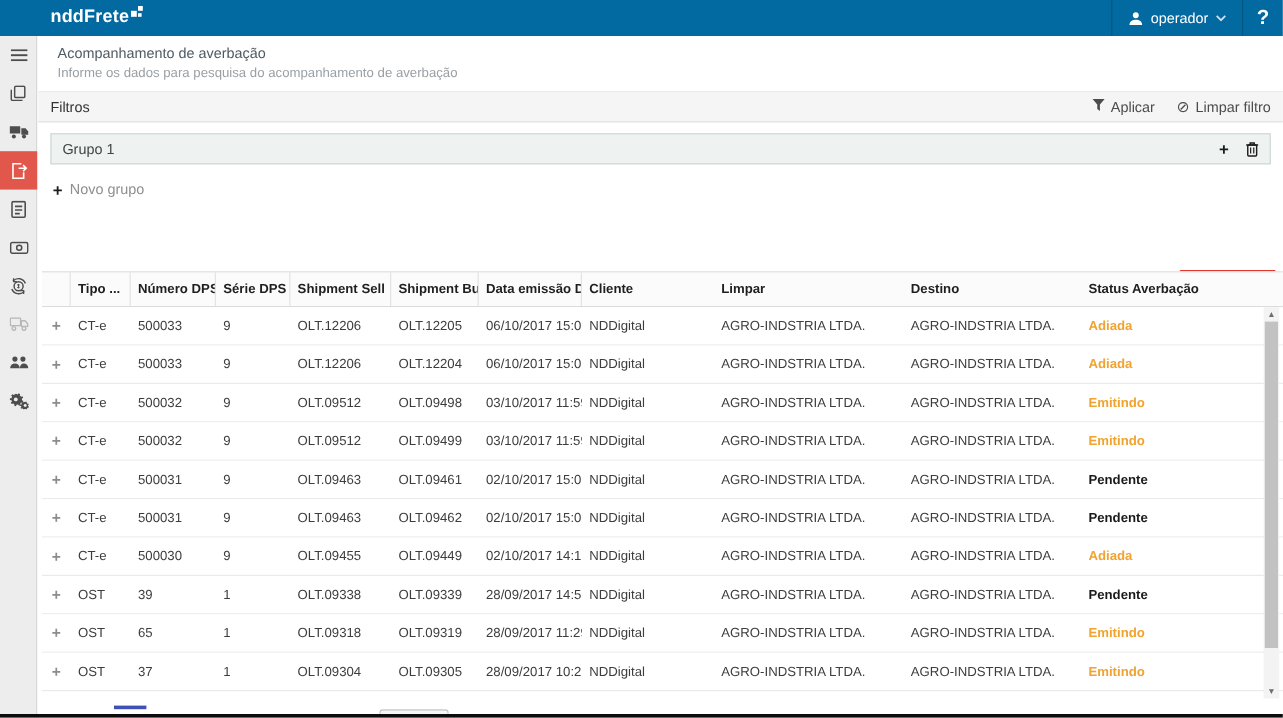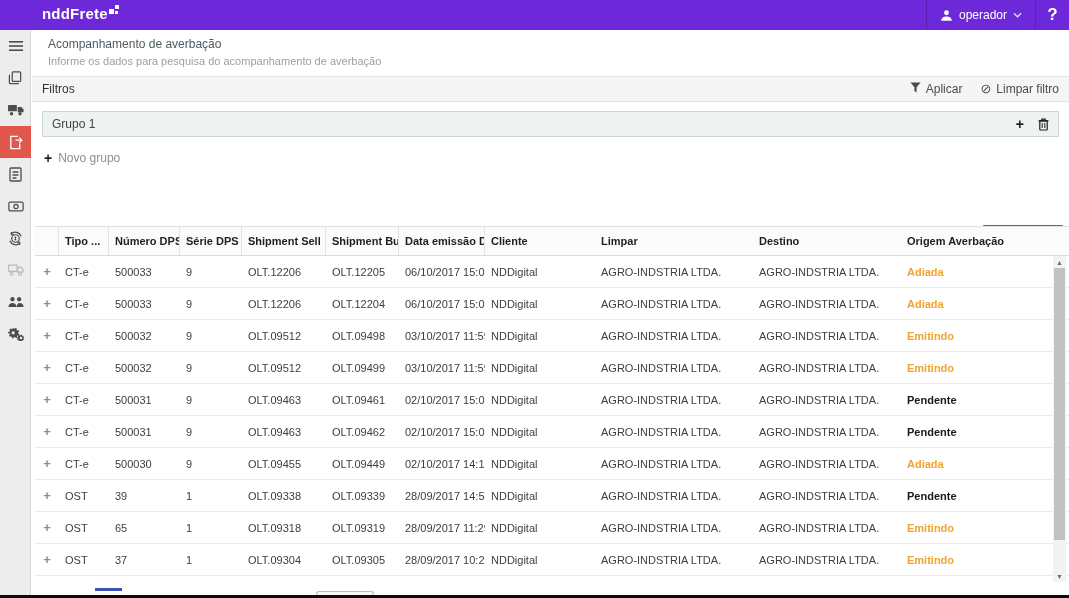--- a/index.html
+++ b/index.html
@@ -5,21 +5,21 @@
   * { margin:0; padding:0; box-sizing:border-box; }
   html,body { width:1069px; height:598px; }
   body {
     position:relative; font-family:"Liberation Sans", sans-serif;
     background:#fff; overflow:hidden; color:#333;
   }
   svg { display:block; }
 
   
   .topbar { position:absolute; top:0; left:0; right:0; height:30px;
-    background:#6d28d9; display:flex; align-items:stretch; color:#fff; z-index:5; }
+    background:#0369a1; display:flex; align-items:stretch; color:#fff; z-index:5; }
   .logo { display:flex; align-items:flex-start; margin-left:42px; padding-top:5px; gap:1px; }
   .logo-text { font-size:15px; font-weight:bold; letter-spacing:.2px; }
   .logo-mark { margin-top:0; }
   .topbar-spacer { flex:1; }
   .user-chip { display:flex; align-items:center; gap:6px; padding:0 13px;
     border-left:1px solid rgba(0,0,0,.18); font-size:12px; cursor:pointer; }
   .help-btn { width:34px; display:flex; align-items:center; justify-content:center;
     border-left:1px solid rgba(0,0,0,.18); font-size:17px; font-weight:bold; cursor:pointer; }
 
   
@@ -293,21 +293,21 @@
       <div class="th c0"></div>
       <div class="th c1">Tipo ...</div>
       <div class="th c2">Número DPS</div>
       <div class="th c3">Série DPS</div>
       <div class="th c4">Shipment Sell</div>
       <div class="th c5">Shipment Buy</div>
       <div class="th c6">Data emissão DPS</div>
       <div class="th c7">Cliente</div>
       <div class="th c8">Limpar</div>
       <div class="th c9">Destino</div>
-      <div class="th c10">Origem Averbação</div>
+      <div class="th c10">Status Averbação</div>
     </div>
     <div>
   <div class="row">
     <div class="cell c0 expand-cell">+</div>
     <div class="cell c1">CT-e</div>
     <div class="cell c2">500033</div>
     <div class="cell c3">9</div>
     <div class="cell c4">OLT.12206</div>
     <div class="cell c5">OLT.12205</div>
     <div class="cell c6">06/10/2017 15:07</div>

